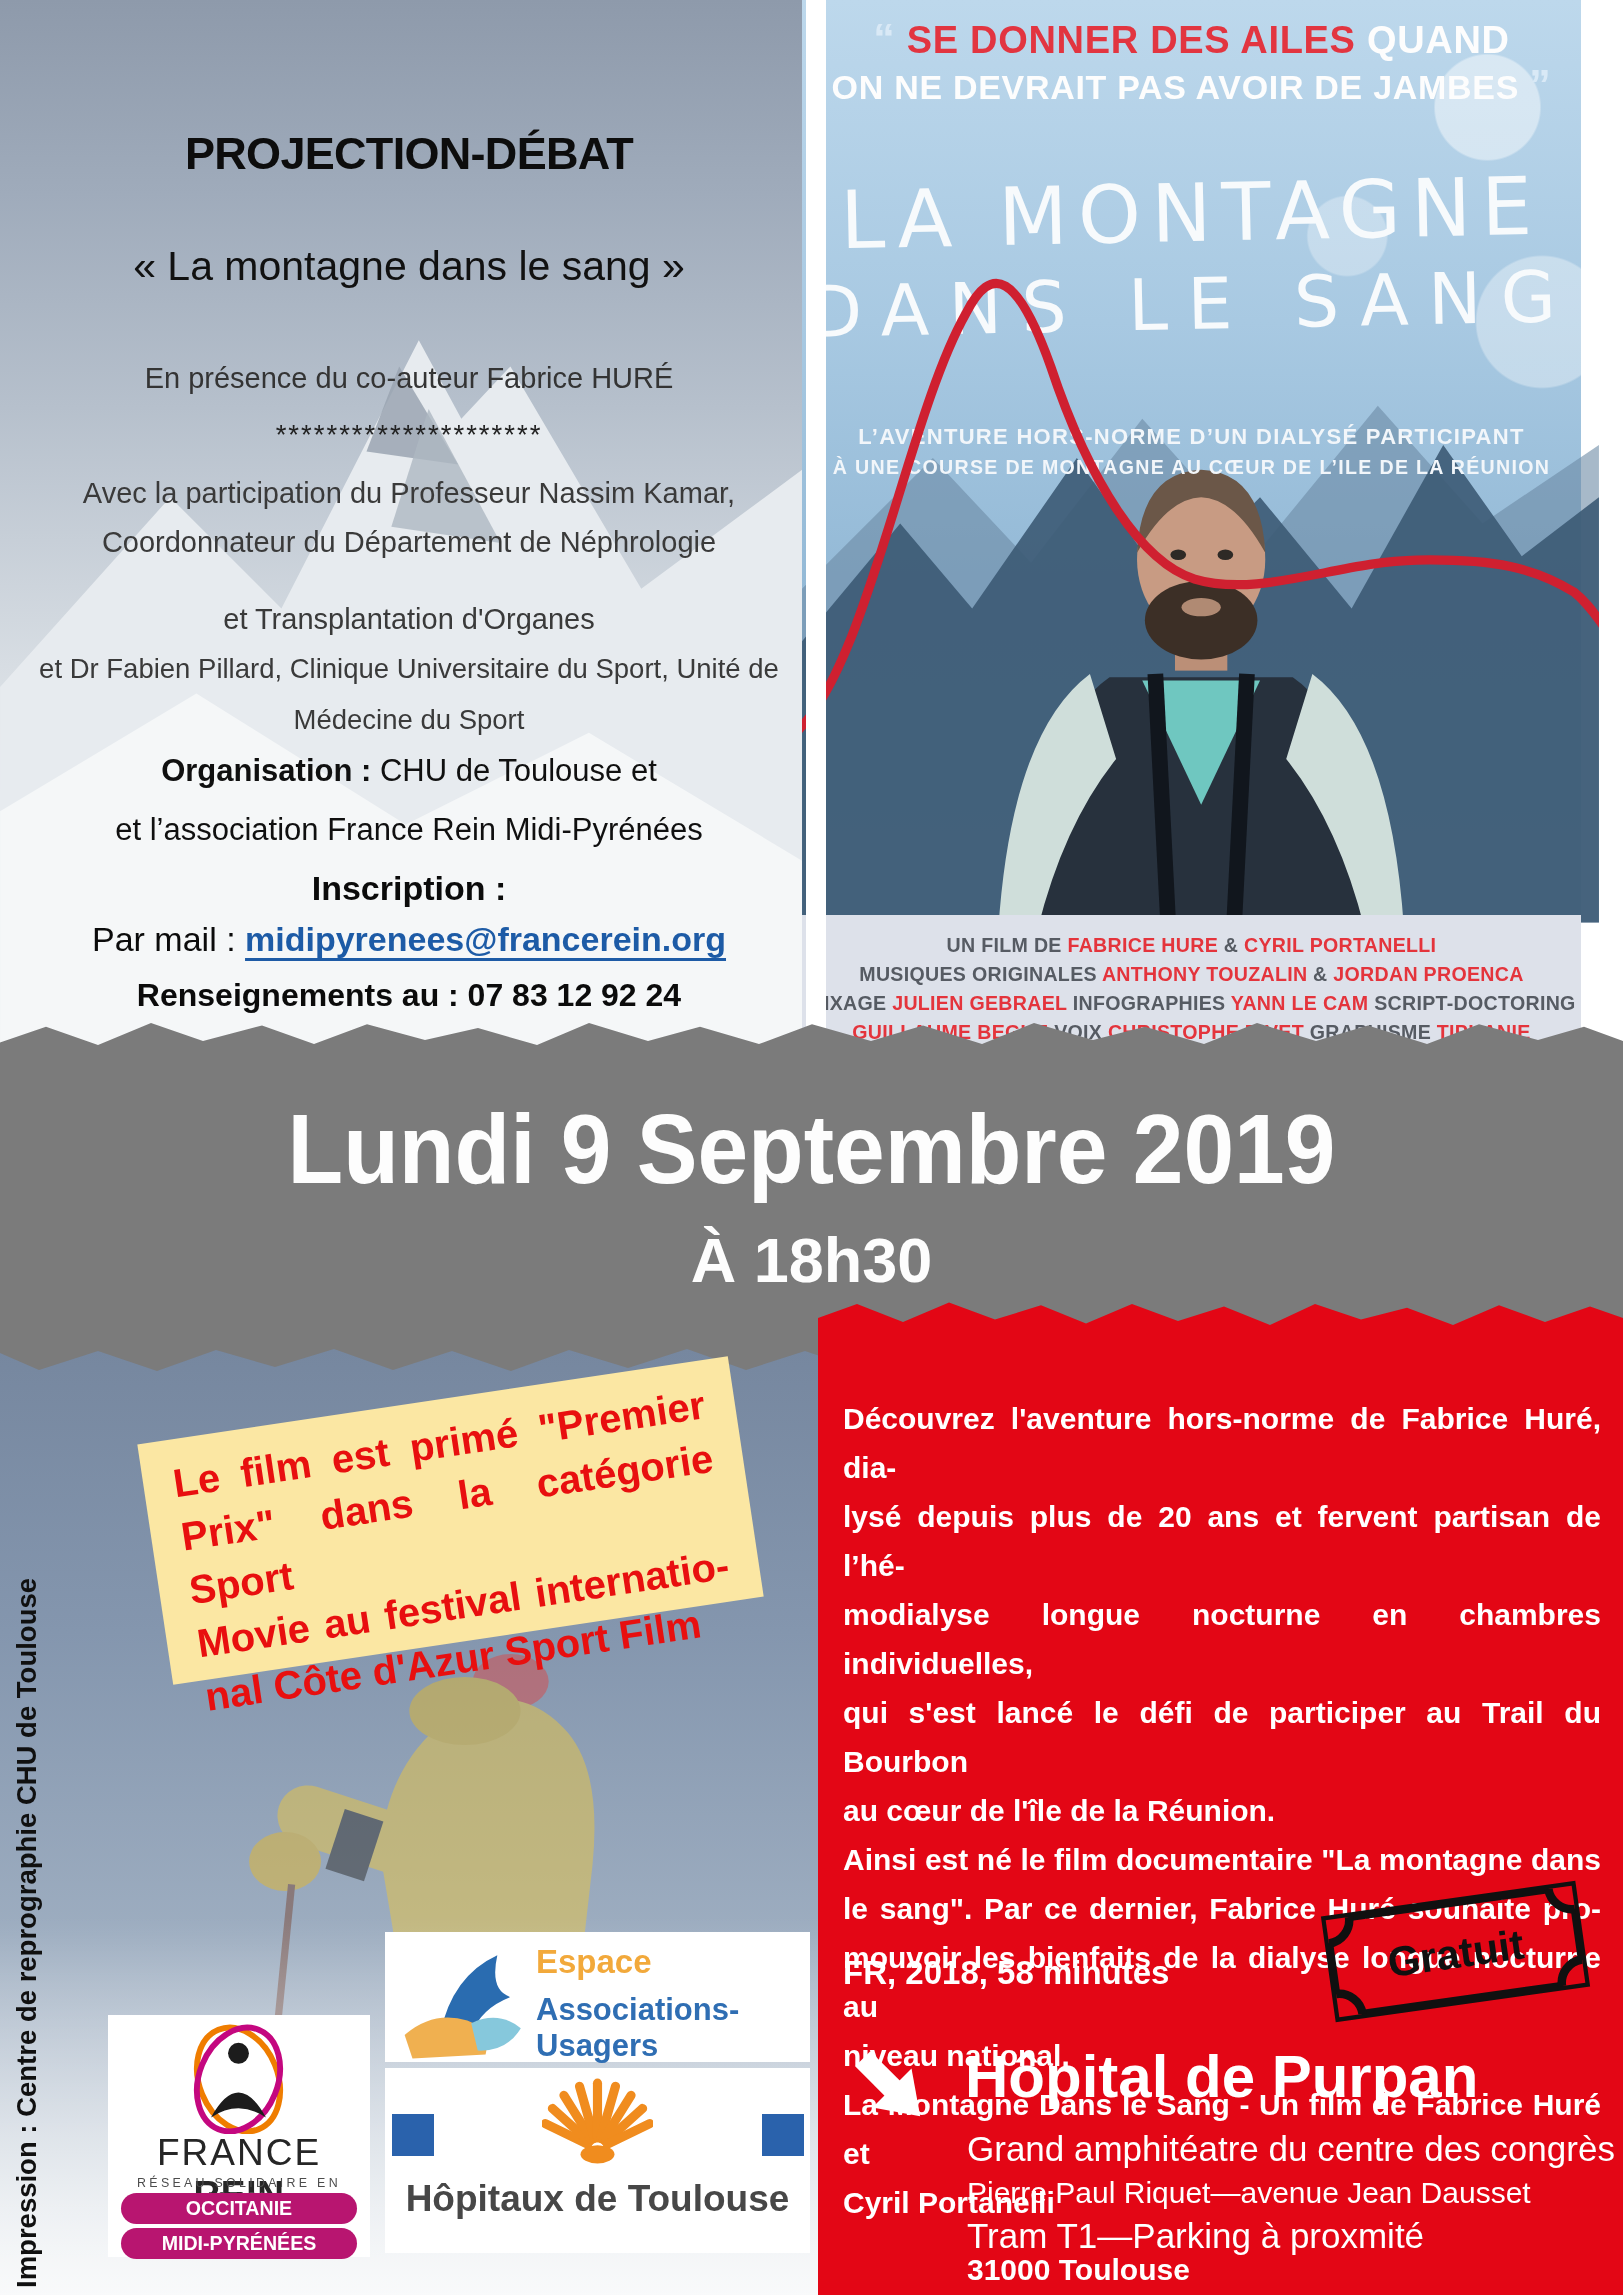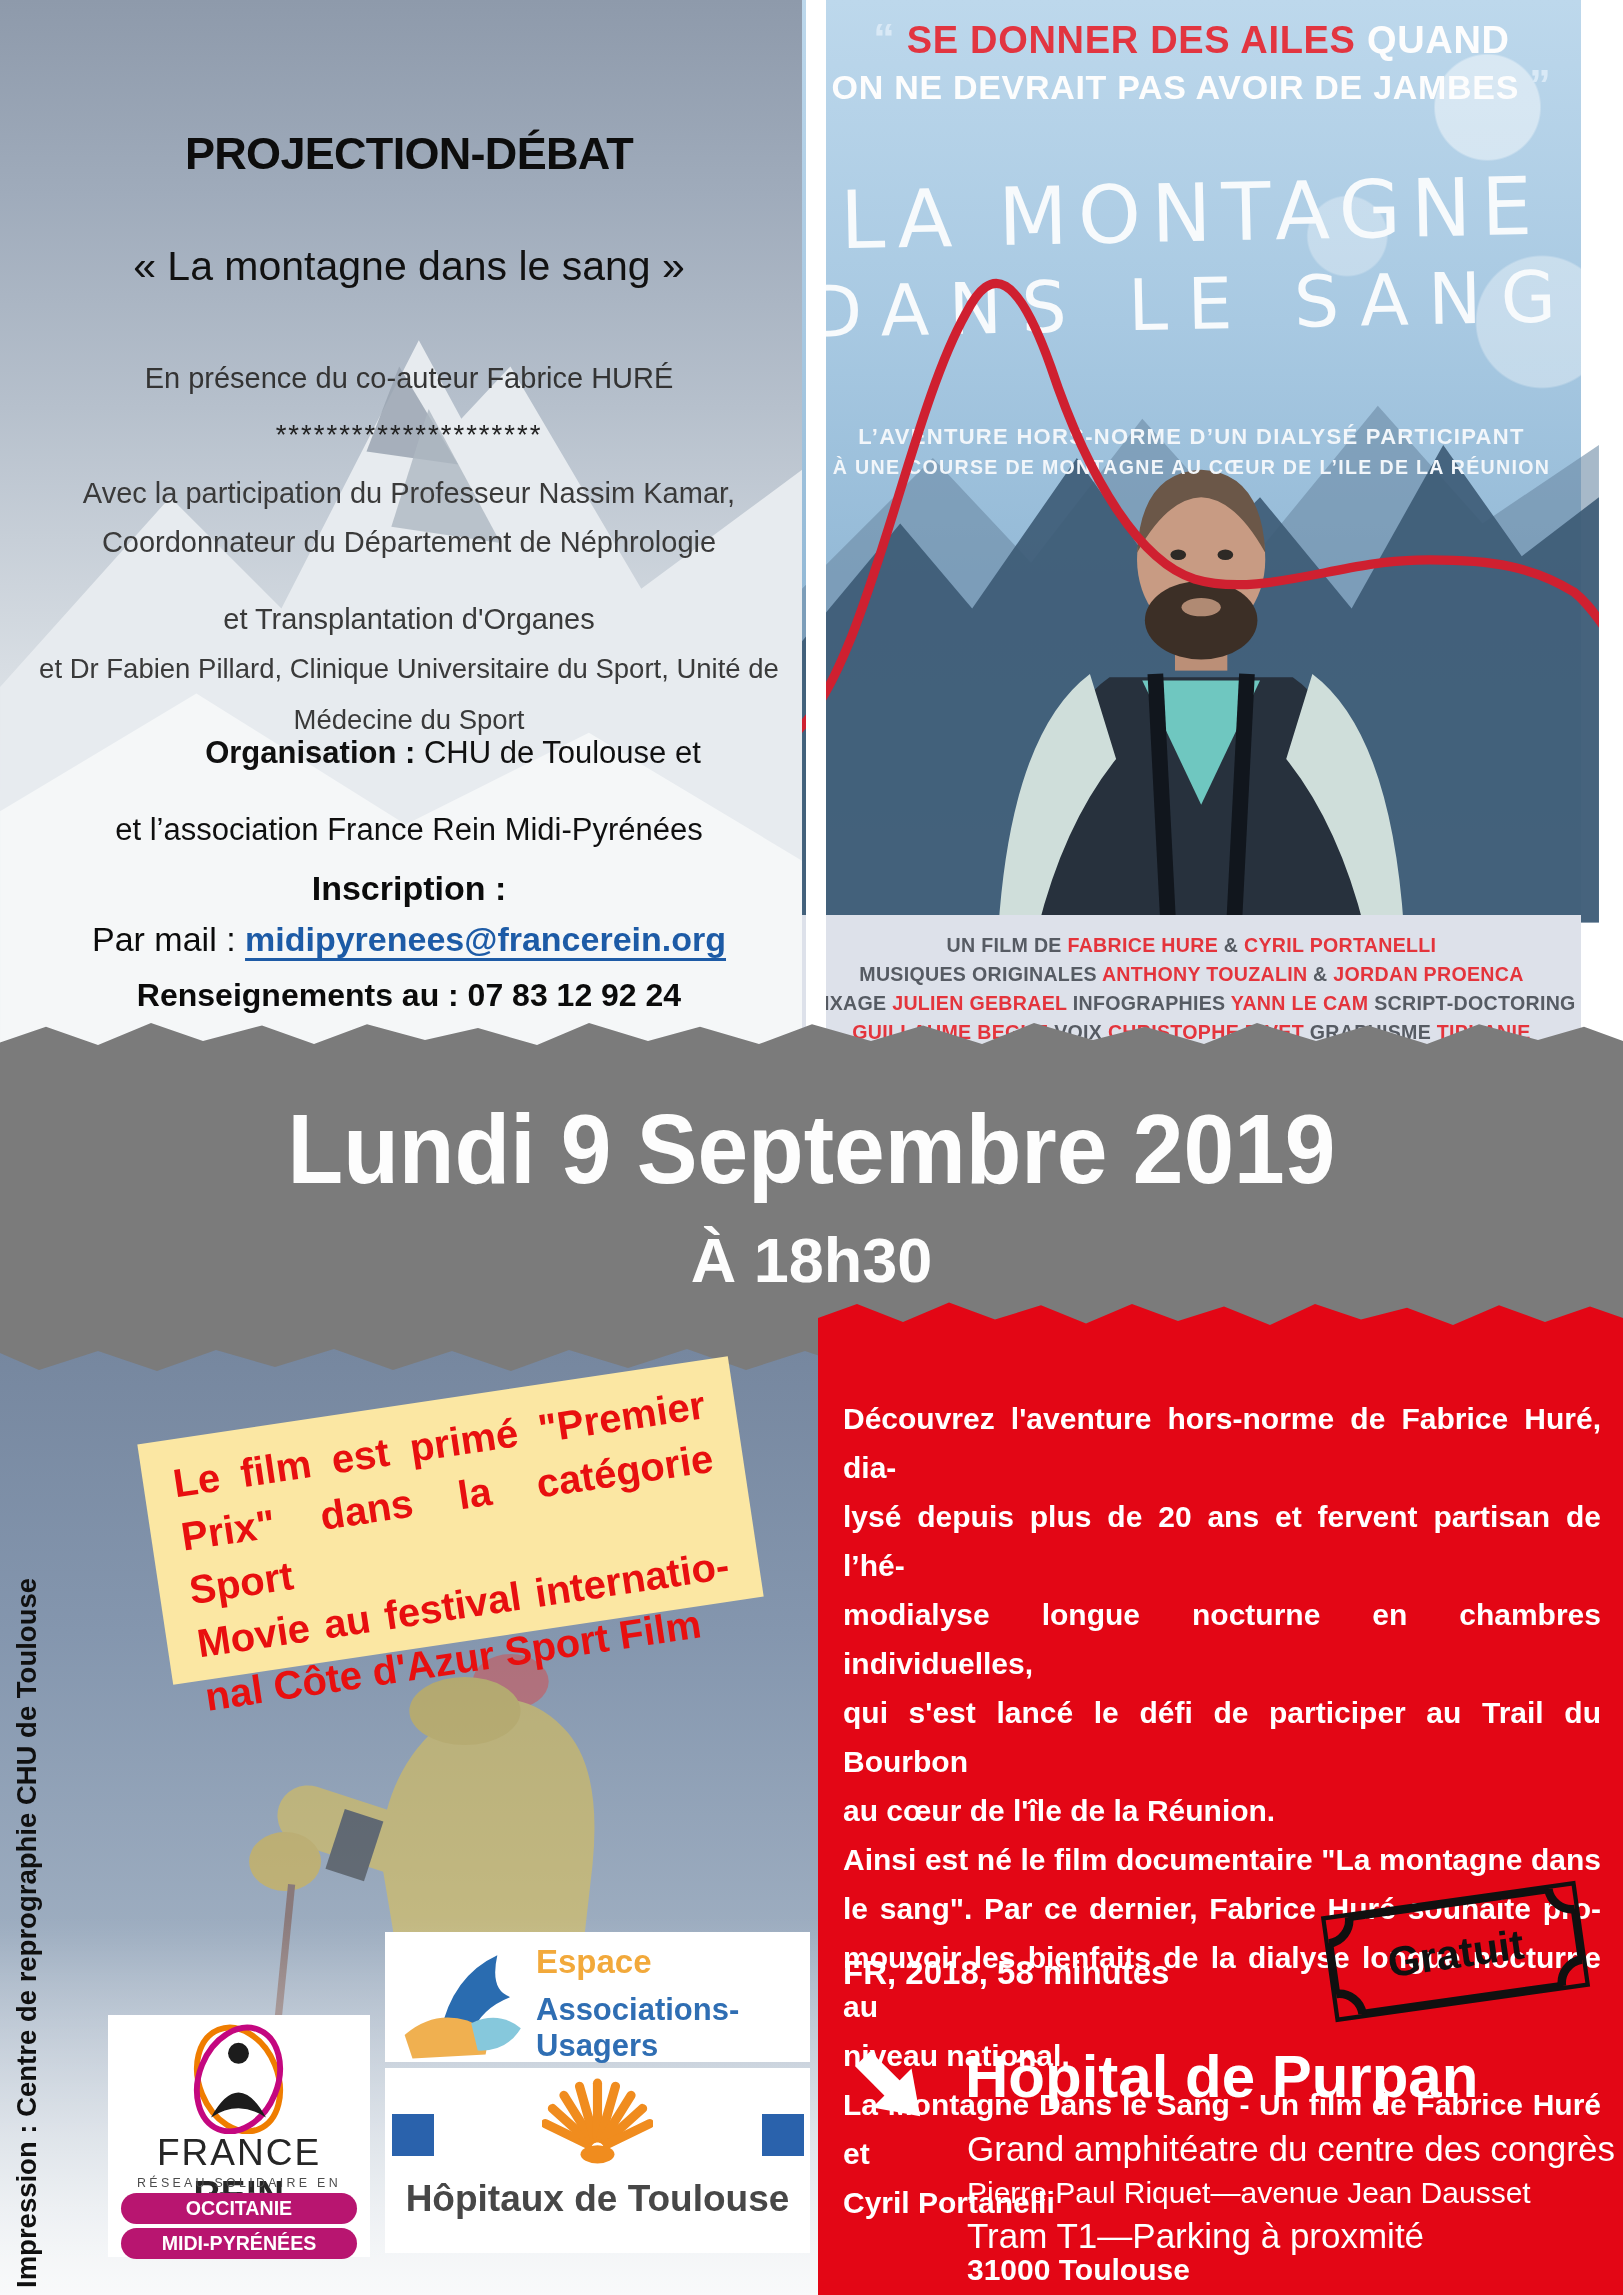--- a/index.html
+++ b/index.html
@@ -12,21 +12,21 @@
   #left-top{left:0;top:0;width:818px;height:1073px;z-index:1;
     background:linear-gradient(180deg,#8e9aab 0%,#9fabbb 18%,#b6c0cc 38%,#d7dde3 62%,#eef1f3 82%,#f7f8f9 100%);}
   #left-top svg{position:absolute;left:0;top:0;}
   .lt-title{top:128px;font-size:45px;font-weight:bold;color:#0d0d0d;letter-spacing:-0.7px;}
   .lt-sub{top:243px;font-size:41px;color:#111;}
   .lt-presence{top:362px;font-size:29px;color:#343434;}
   .lt-stars{top:419px;font-size:27.5px;color:#222;letter-spacing:2px;}
   .lt-p1{top:477px;} .lt-p2{top:526px;} .lt-p3{top:603px;}
   .lt-par{font-size:29px;color:#3a3a3a;}
   .lt-pil1{top:653px;font-size:27.5px;} .lt-pil2{top:704px;font-size:27.5px;}
-  .lt-org1{top:735px;font-size:31px;color:#101010;padding-left:44px;}
+  .lt-org1{top:753px;font-size:31px;color:#101010;}
   .lt-org2{top:812px;font-size:31px;color:#101010;}
   .lt-insc{top:869px;font-size:34px;font-weight:bold;color:#0b0b0b;}
   .lt-mail{top:920px;font-size:34px;color:#0b0b0b;}
   .lt-mail a, .mail-link{color:#1d5ba6;font-weight:bold;text-decoration:underline;text-decoration-thickness:3.3px;text-underline-offset:6.5px;}
   .lt-infos{top:977px;font-size:32px;font-weight:bold;color:#0b0b0b;}
   .bold{font-weight:bold;}
 
   
   #gutter{left:806px;top:0;width:19.6px;height:1037px;background:#ffffff;z-index:2;}
 

